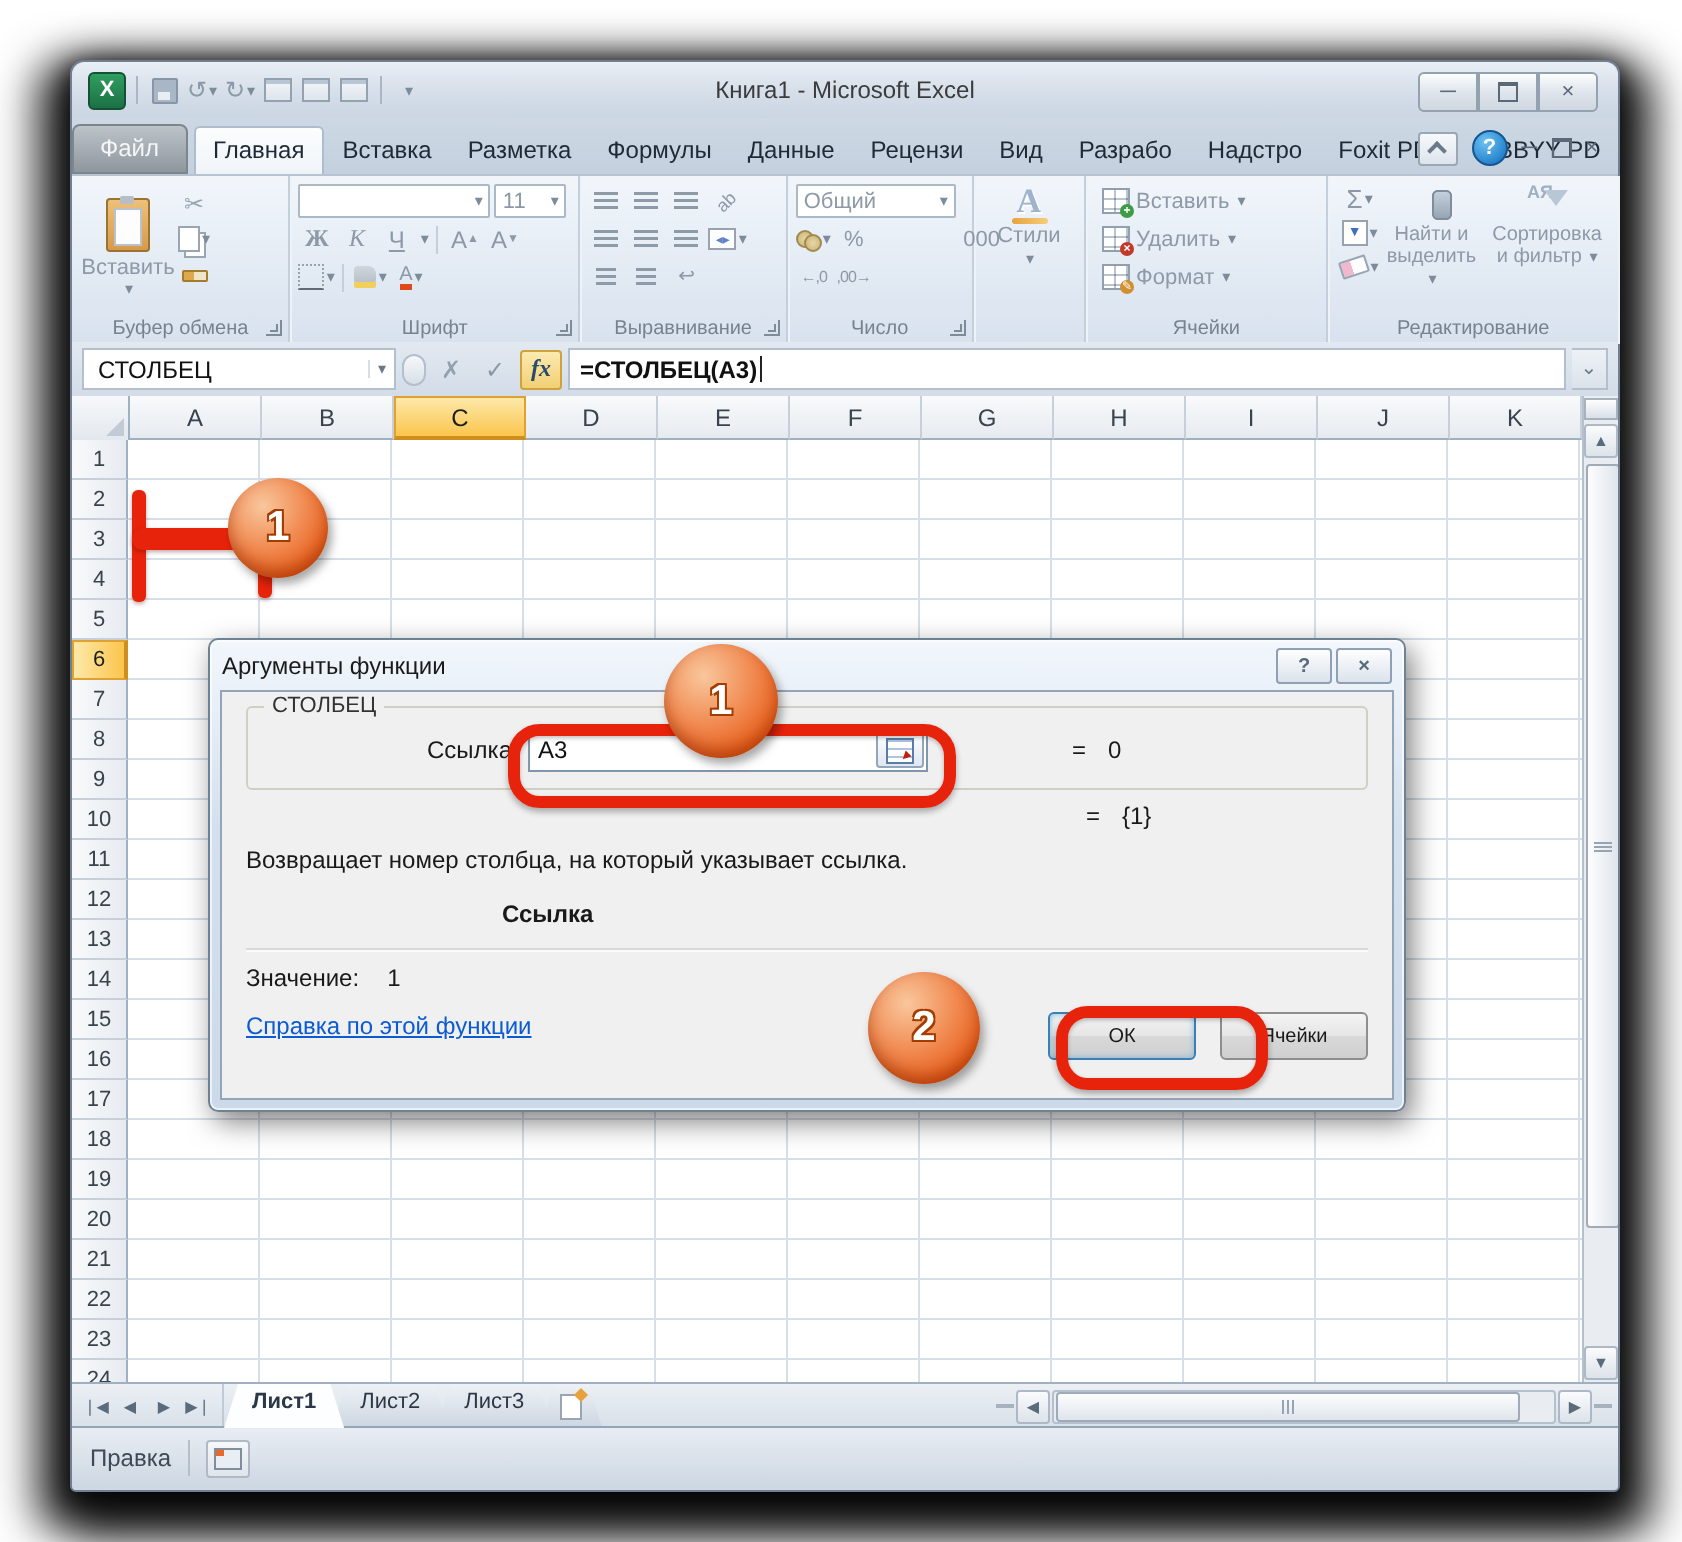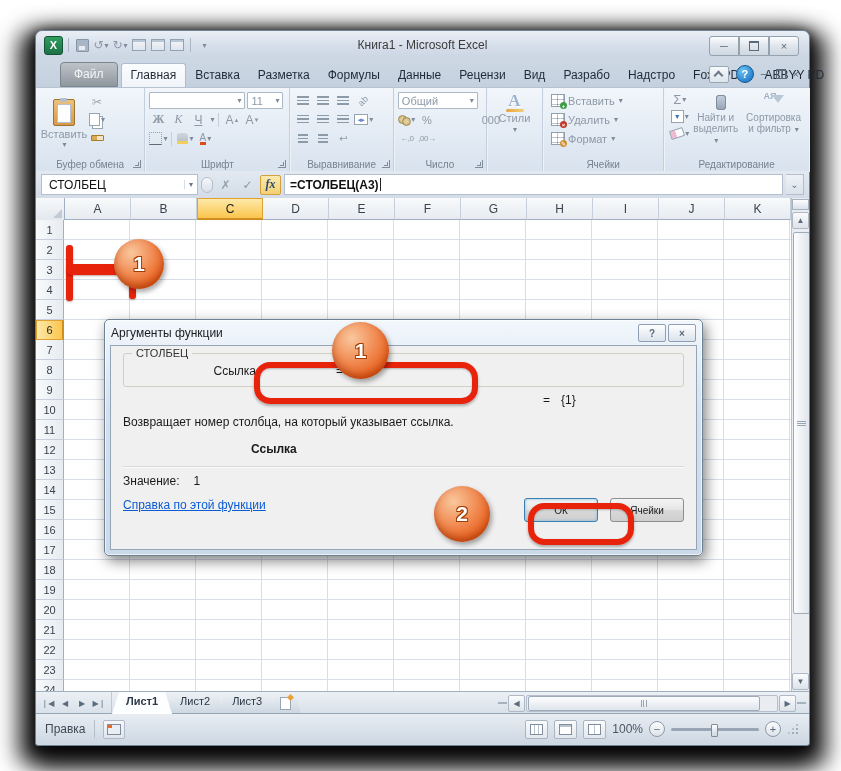--- a/index.html
+++ b/index.html
@@ -32,21 +32,21 @@
       linear-gradient(#f4f7fa,#dde4ec);box-shadow:inset 0 2px 0 #b9c6d4;}
   .dd{font-size:8px;color:#7d8b9a;margin-left:1px;}
   .title-text{position:absolute;left:0;right:0;text-align:center;font-size:12px;color:#3c3c3c;pointer-events:none;}
   .win-btns{position:absolute;right:10px;top:5px;display:flex;z-index:2;}
   .win-btn{width:28px;height:18px;border:1px solid #94a1ae;background:linear-gradient(#fcfdfe,#dfe5ec 50%,#cfd7e0);
     display:flex;align-items:center;justify-content:center;color:#5a6878;font-size:11px;}
   .win-btn:first-child{border-radius:3px 0 0 3px;}
   .win-btn:last-child{border-radius:0 3px 3px 0;}
   .restore-box{width:8px;height:7px;border:1px solid #5a6878;border-top-width:2px;}
   
-  .tabrow{position:absolute;left:0;top:28px;right:0;height:28px;display:flex;align-items:flex-end;padding-left:24px;
+  .tabrow{position:absolute;left:0;top:28px;right:0;height:28px;display:flex;align-items:flex-end;padding-left:0;
     background:linear-gradient(#cdd8e4,#c4d0de);}
   .rtab{padding:4px 9px 5px;font-size:12px;color:#1f2a36;white-space:nowrap;}
   .rtab.file{background:linear-gradient(#bcc3c9,#8f979e);color:#f4f6f7;border:1px solid #7e868d;
     border-radius:4px 4px 0 0;padding:4px 13px 5px;margin-right:3px;}
   .rtab.active{background:linear-gradient(#fbfdfe,#f0f4f9);border:1px solid #aebdcd;border-bottom:none;
     border-radius:3px 3px 0 0;}
   .tabrow-right{margin-left:auto;display:flex;align-items:center;gap:7px;padding:0 10px 4px 0;}
   .rib-min-btn{width:18px;height:15px;border:1px solid #9aa7b5;border-radius:2px;background:linear-gradient(#f7fafc,#dde4eb);
     display:flex;align-items:center;justify-content:center;}
   .caret-up{width:5px;height:5px;border-left:2px solid #6b7a89;border-top:2px solid #6b7a89;transform:rotate(45deg);margin-top:2px;}
@@ -669,54 +669,41 @@
       <span class="hsplit"></span>
     </div>
   </div>
 
   <div class="statusbar">
     <span>Правка</span>
     <span class="status-sep"></span>
     <span class="macro-btn">
         <span class="macro-ico"></span>
       </span>
-    <div class="status-right">
-      <span class="viewbtn">
-          <span class="v-ico norm"></span>
-        </span>
-      <span class="viewbtn">
-          <span class="v-ico page"></span>
-        </span>
-      <span class="viewbtn">
-          <span class="v-ico brk"></span>
-        </span>
-      <span class="zoomlvl">100%</span>
-      <span class="zbtn">−</span>
-      <div class="ztrack">
-        <span class="znotch"></span>
-        <span class="zthumb"></span>
-      </div>
-      <span class="zbtn">+</span>
-      <span class="resize-grip"></span>
-    </div>
   </div>
 
   <div class="dialog">
     <div class="dlg-titlebar">
       <span>Аргументы функции</span>
       <div class="dlg-btns">
         <span class="dlg-btn">?</span>
         <span class="dlg-btn">×</span>
       </div>
     </div>
     <div class="dlg-content">
       <div class="fgroup">
         <span class="fgroup-legend">СТОЛБЕЦ</span>
         <div class="arg-row">
           <span class="arg-label">Ссылка</span>
+          <span class="arg-input-wrap">
+            <input class="arg-input" type="text" value="A3" style="">
+            <span class="range-btn">
+                <span class="range-ico"></span>
+              </span>
+          </span>
           <span class="eq">=</span>
           <span class="rv">0</span>
         </div>
       </div>
       <div class="array-row">
         <span class="eq2">=</span>
         <span class="rv">{1}</span>
       </div>
       <div class="dlg-desc">Возвращает номер столбца, на который указывает ссылка.</div>
       <div class="help-row">

